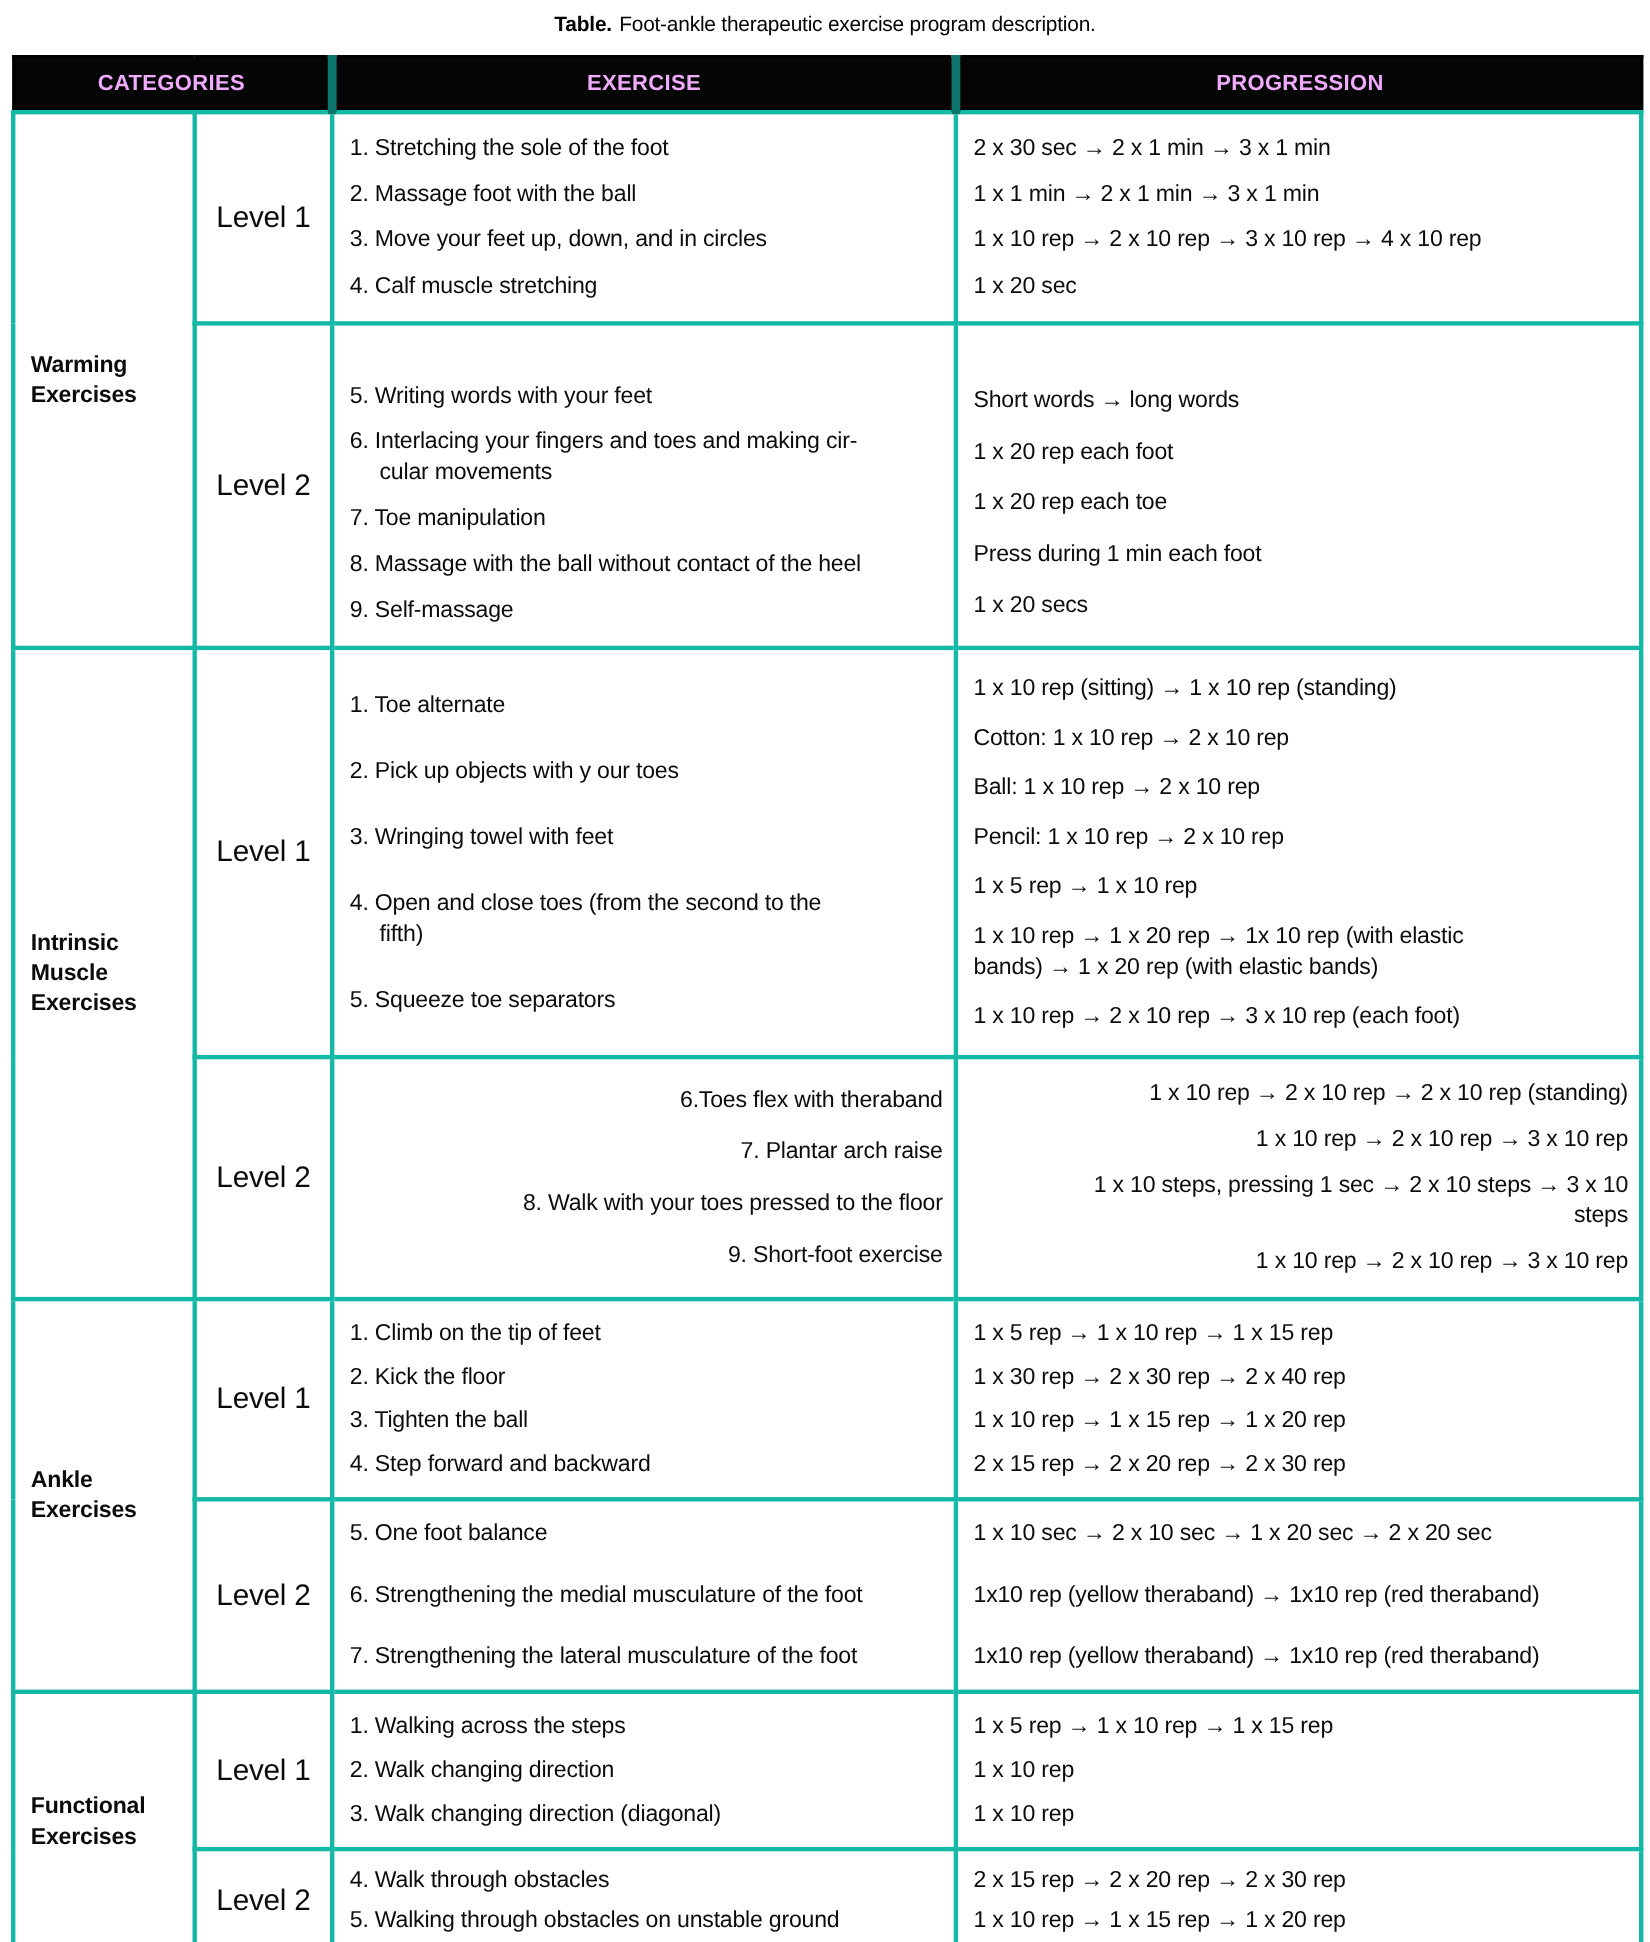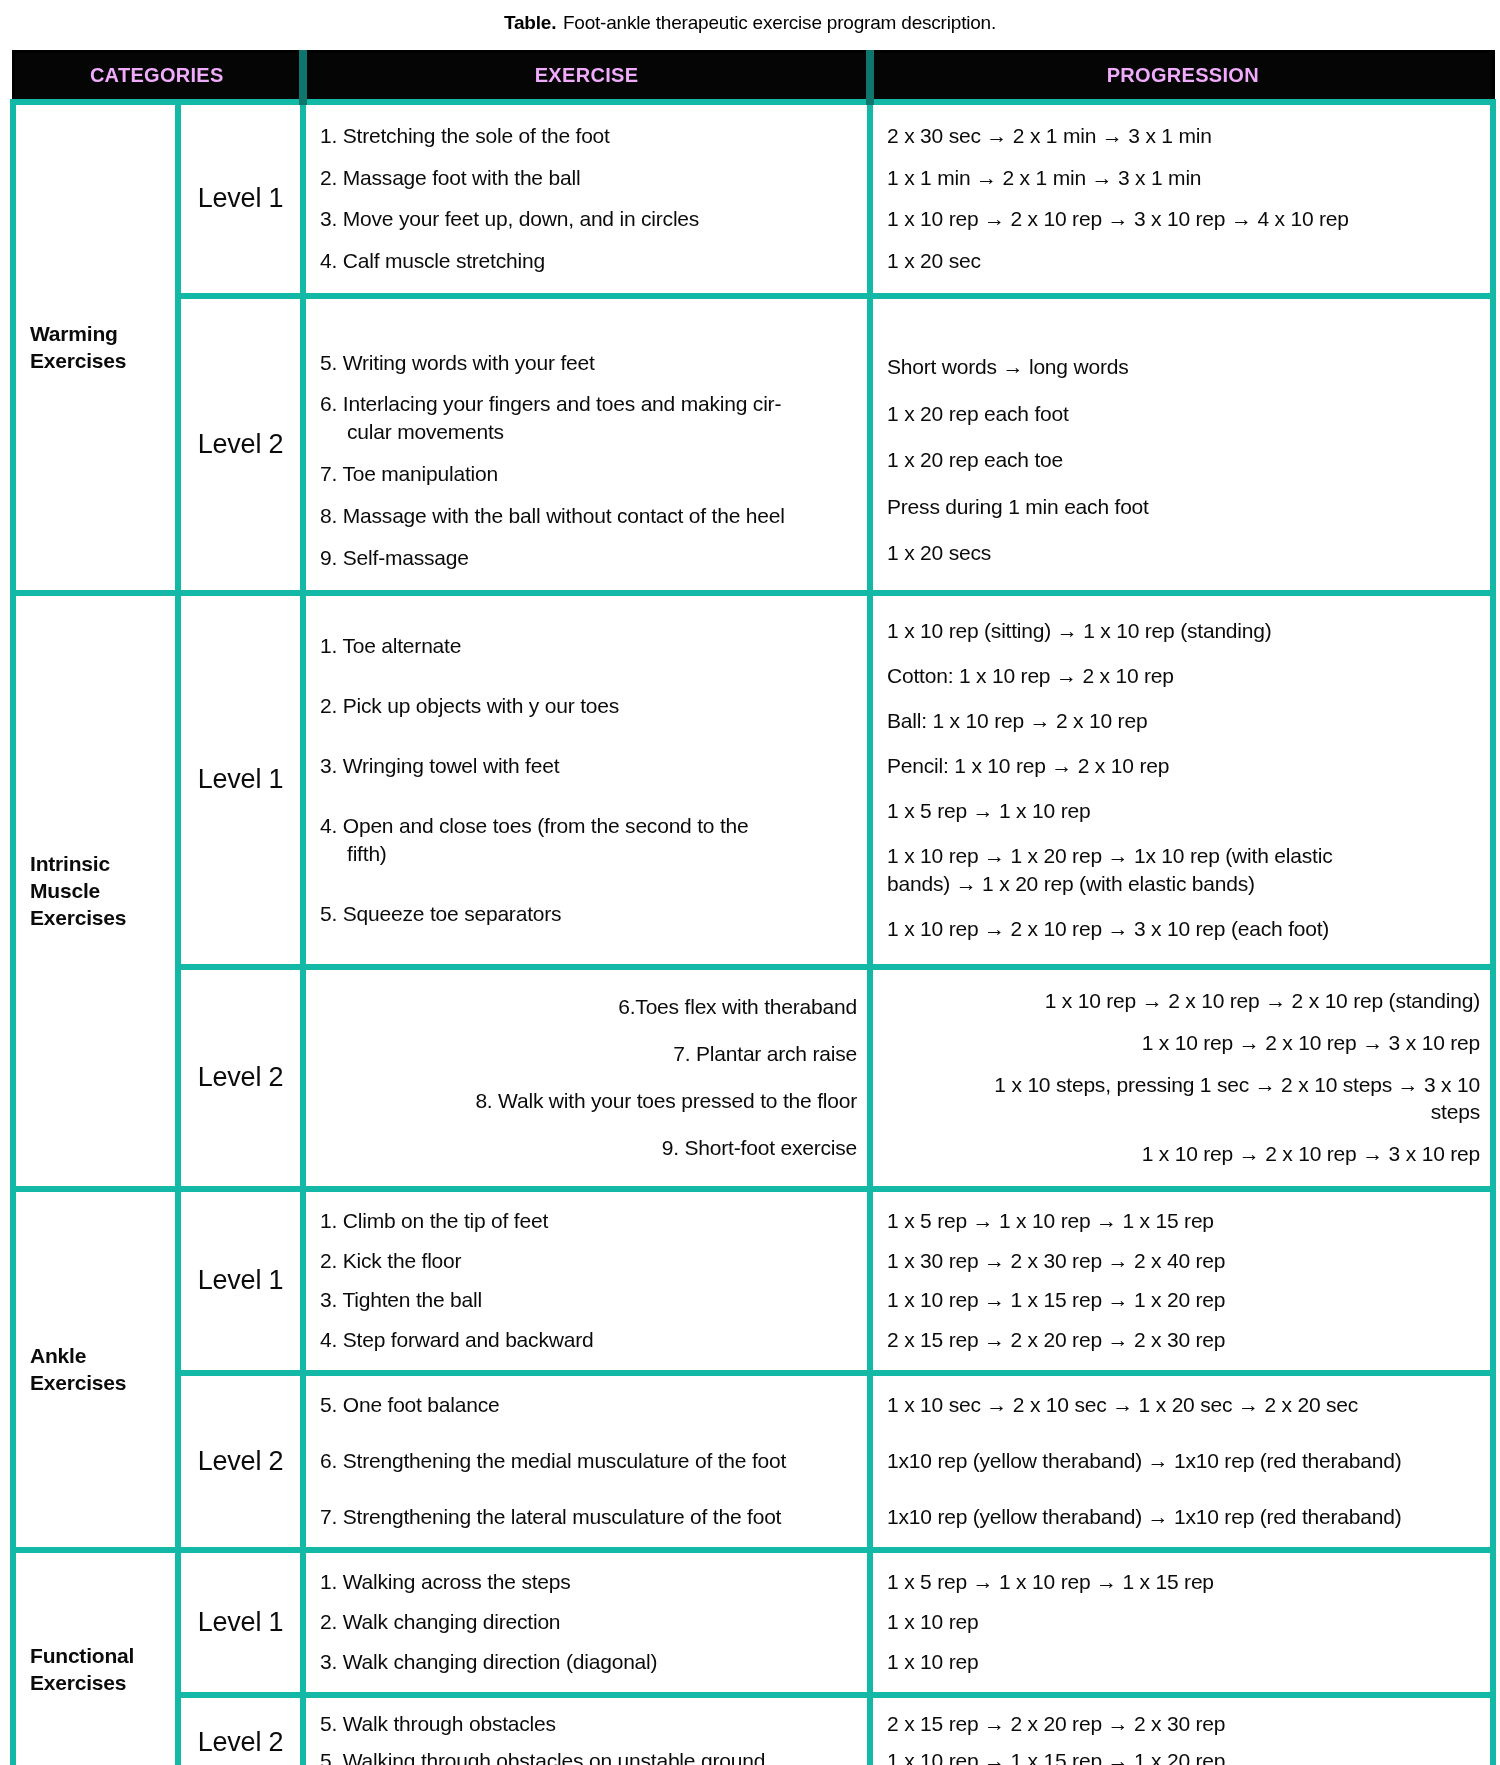--- a/index.html
+++ b/index.html
@@ -35,21 +35,21 @@
     font-weight: bold;
     letter-spacing: 0.3px;
     height: 50px;
     text-align: center;
     vertical-align: middle;
     border-bottom: 2px solid #000;
     padding: 0;
   }
   th.sep { border-left: 8px solid #0f766e; }
   td {
-    border: 6px solid #14b8a6;
+    border: 4px solid #14b8a6;
     vertical-align: middle;
     padding: 0;
   }
   tr.sec-end td { border-bottom-width: 3px; }
 
   .cat-cell { padding: 6px 6px 6px 14px; }
   .cat {
     font-weight: bold;
     font-size: 21px;
     line-height: 1.3;
@@ -261,21 +261,21 @@
               <div class="item pr">1 x 5 rep → 1 x 10 rep → 1 x 15 rep</div>
               <div class="item pr">1 x 10 rep</div>
               <div class="item pr">1 x 10 rep</div>
             </div>
           </td>
         </tr>
         <tr data-row="s3l1" class="sec-end">
           <td class="level-cell">Level 2</td>
           <td class="ex-cell">
             <div class="list">
-              <div class="item ex">5. Walk through obstacles</div>
+              <div class="item ex">4. Walk through obstacles</div>
               <div class="item ex">5. Walking through obstacles on unstable ground</div>
             </div>
           </td>
           <td class="pr-cell">
             <div class="list">
               <div class="item pr">2 x 15 rep → 2 x 20 rep → 2 x 30 rep</div>
               <div class="item pr">1 x 10 rep → 1 x 15 rep → 1 x 20 rep</div>
             </div>
           </td>
         </tr>

